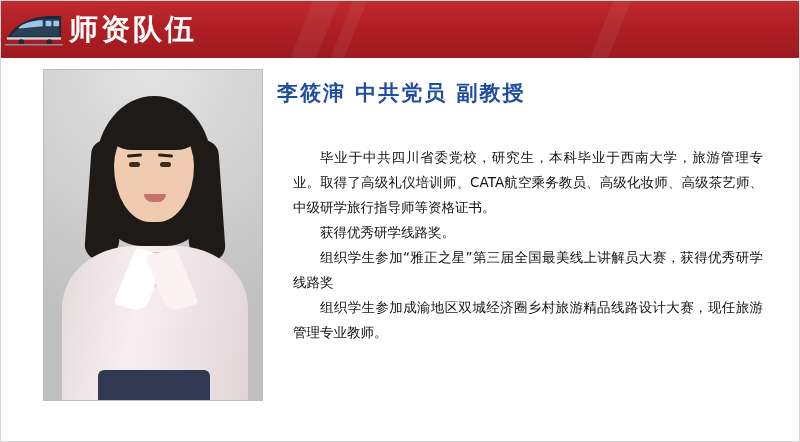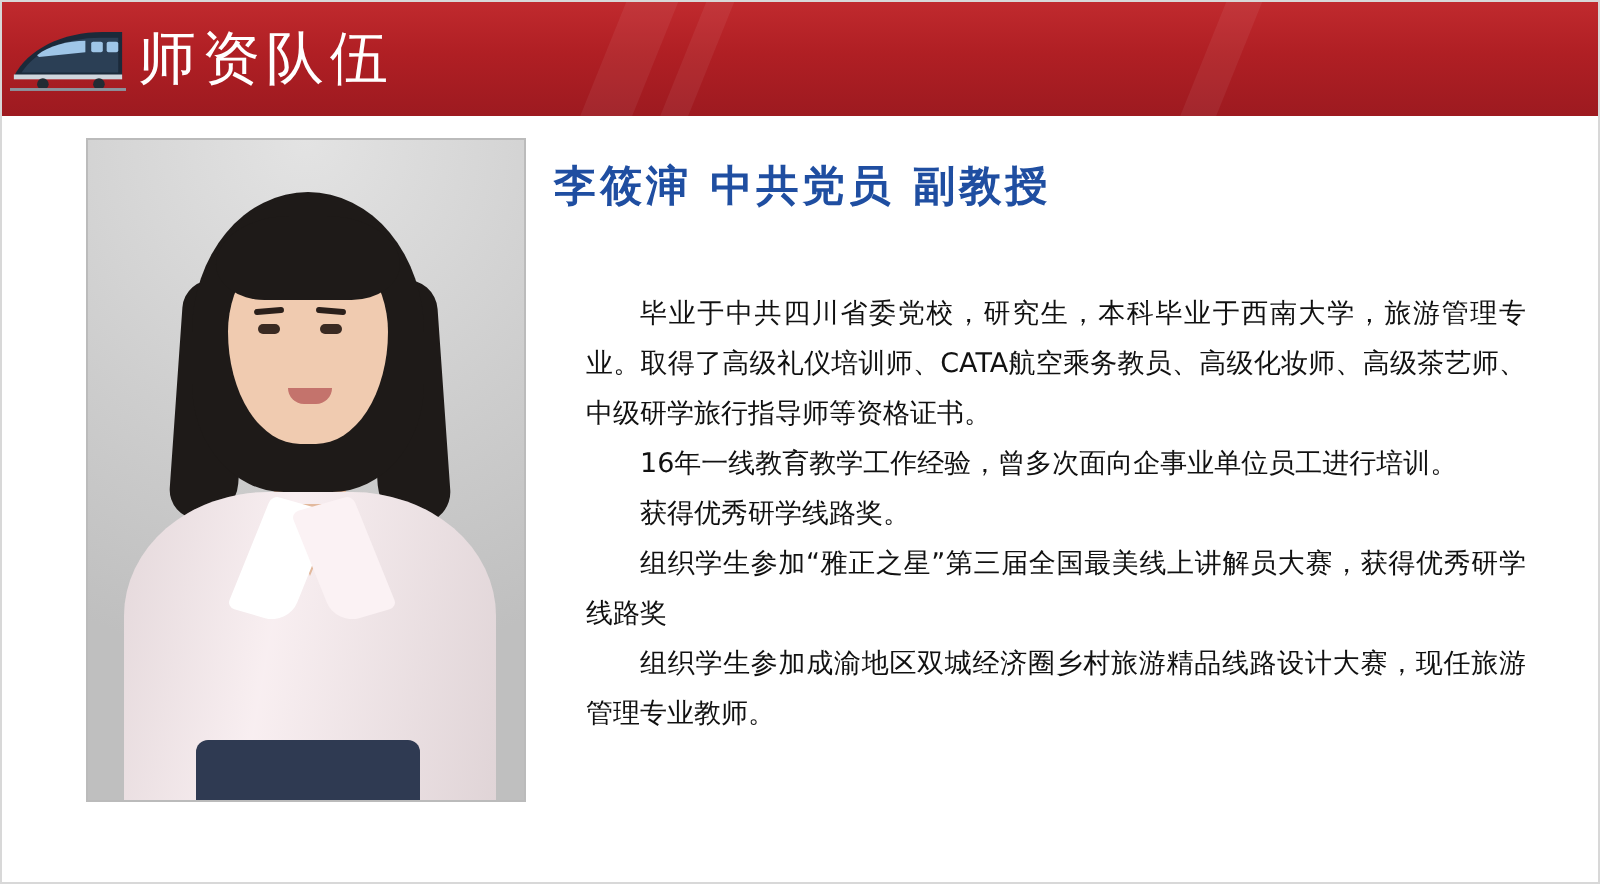--- a/index.html
+++ b/index.html
@@ -48,21 +48,21 @@
     height: 80px;
     background: rgba(255,255,255,0.06);
     transform: skewX(-22deg);
   }
   .header-title {
     position: absolute;
     left: 68px;
     top: 8px;
     font-family: "DejaVu Sans", "Liberation Sans", sans-serif;
     font-size: 29px;
-    font-weight: normal;
+    font-weight: bold;
     color: #ffffff;
     letter-spacing: 3px;
     line-height: 40px;
     white-space: nowrap;
   }
 
   
   .train-icon {
     position: absolute;
     left: 4px;
@@ -307,19 +307,18 @@
     <div class="ph-vneck"></div>
     <div class="ph-collar-l"></div>
     <div class="ph-collar-r"></div>
     <div class="ph-skirt"></div>
   </div>
 
   <div class="name-line">李筱渖  中共党员  副教授</div>
 
   <div class="body-text">
     <p>毕业于中共四川省委党校，研究生，本科毕业于西南大学，旅游管理专业。取得了高级礼仪培训师、CATA航空乘务教员、高级化妆师、高级茶艺师、中级研学旅行指导师等资格证书。</p>
-    <p>16年一线教育教学工作经验，曾多次面向企事业单位员工进行培训。</p>
     <p>获得优秀研学线路奖。</p>
     <p>组织学生参加“雅正之星”第三届全国最美线上讲解员大赛，获得优秀研学线路奖</p>
     <p>组织学生参加成渝地区双城经济圈乡村旅游精品线路设计大赛，现任旅游管理专业教师。</p>
   </div>
 
 </div>
 
 </body></html>

